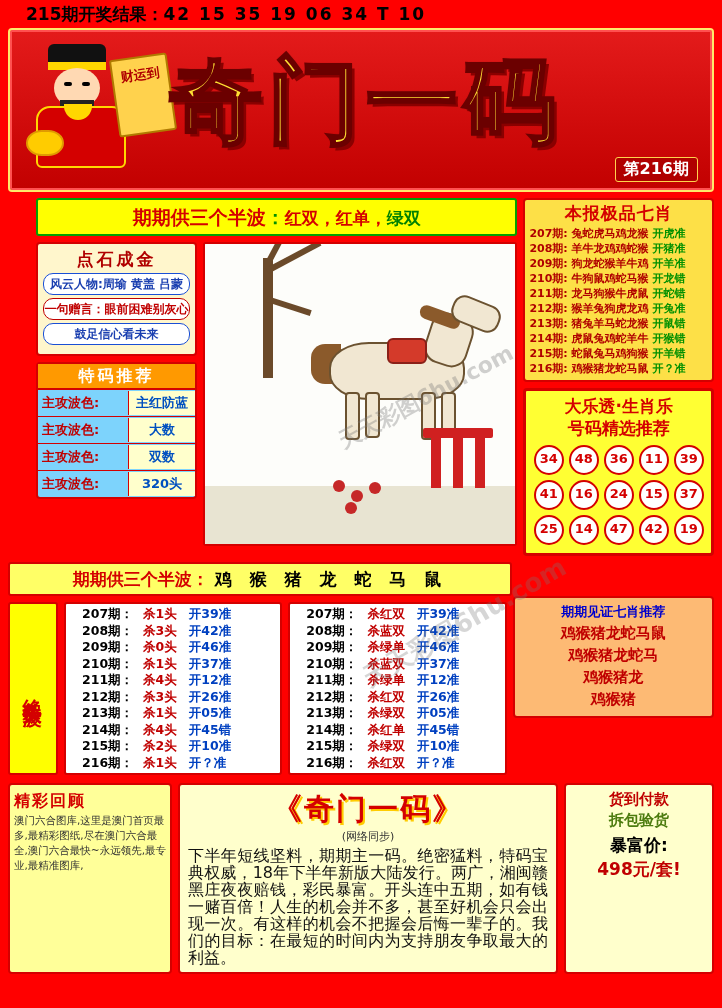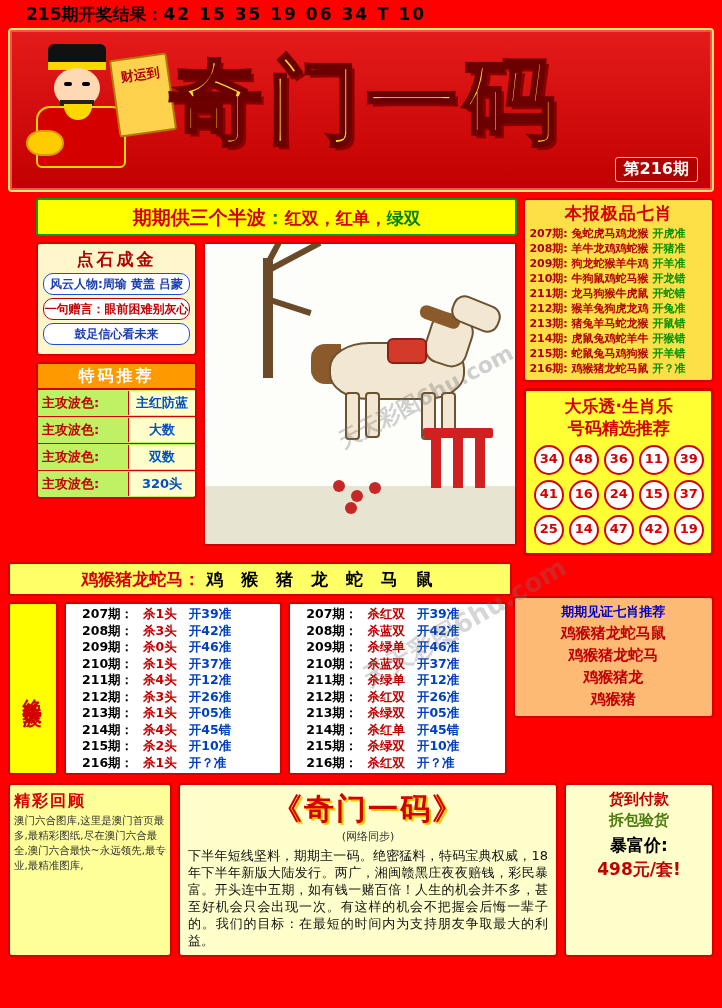--- a/index.html
+++ b/index.html
@@ -90,21 +90,21 @@
     text-align:center;color:#b00000;font-weight:bold;font-size:17px;
     letter-spacing:3px;line-height:22px;
   }
   .goldline{
     background:#ffffff;border:1px solid #1a4fd6;border-radius:10px;
     color:#1a3fb0;font-size:12px;font-weight:bold;text-align:center;
     line-height:18px;margin:3px 0;padding:1px 0;white-space:nowrap;
   }
   .goldline.red{color:#c00000;border-color:#c00000;}
 
-  .temaibox{margin-top:6px;background:#bef264;border:2px solid #d40000;border-radius:4px;}
+  .temaibox{margin-top:6px;background:#7dd3fc;border:2px solid #d40000;border-radius:4px;}
   .temaibox .hdr{
     background:#ff9900;color:#fff;font-weight:bold;font-size:16px;text-align:center;
     line-height:24px;letter-spacing:3px;border-bottom:2px solid #d40000;
   }
   .temaibox .line{
     display:flex;align-items:center;border-bottom:1px solid #d40000;height:26px;
     font-size:13px;font-weight:bold;
   }
   .temaibox .line:last-child{border-bottom:none;}
   .temaibox .k{width:86px;color:#c00000;padding-left:4px;}
@@ -210,21 +210,21 @@
   .recap .txt{font-size:10.5px;color:#333;line-height:15px;}
   .midbox{
     flex:1;background:#ffffcc;border:2px solid #d40000;border-radius:4px;position:relative;
     padding:4px 8px 6px;
   }
   .midbox .bigttl{
     text-align:center;color:#d40000;font-weight:bold;font-size:30px;line-height:40px;
     letter-spacing:2px;text-shadow:2px 2px 0 #ffcc00;
   }
   .midbox .sub{text-align:center;font-size:11px;color:#333;line-height:16px;}
-  .midbox .body{font-size:13px;color:#111;line-height:17px;text-align:justify;margin-top:2px;}
+  .midbox .body{font-size:16px;color:#111;line-height:17px;text-align:justify;margin-top:2px;}
   .paybox{
     width:142px;background:#ffffcc;border:2px solid #d40000;border-radius:4px;
     text-align:center;padding:4px 2px;
   }
   .paybox .l1{color:#c00000;font-weight:bold;font-size:15px;line-height:21px;}
   .paybox .l2{color:#4d7c0f;font-weight:bold;font-size:15px;line-height:21px;}
   .paybox .l3{color:#000;font-weight:bold;font-size:17px;line-height:24px;margin-top:2px;}
   .paybox .l4{color:#c00000;font-weight:bold;font-size:17px;line-height:24px;}
   .wm2{
     position:absolute;left:170px;top:-180px;transform:rotate(-30deg);
@@ -373,21 +373,21 @@
             <div class="ball">47</div>
             <div class="ball">42</div>
             <div class="ball">19</div>
           </div>
         </div>
       </div>
     </div>
   </div>
 
   <div class="tx-strip" style="width:500px;">
-    <span class="lbl">鸡猴猪龙蛇马：</span><span class="val">鸡 猴 猪 龙 蛇 马 鼠</span>
+    <span class="lbl">期期供三个半波：</span><span class="val">鸡 猴 猪 龙 蛇 马 鼠</span>
   </div>
 
   <div style="display:flex;gap:6px;">
     <div class="kill-wrap" style="width:500px;">
       <div class="kill-side">
         <span style="writing-mode:vertical-rl;letter-spacing:2px;margin:0 auto;">绝杀头数波</span>
       </div>
       <div class="kill-cols">
         <div class="kill-col">
           <div class="ln"><span class="p">207期：</span><span class="k">杀1头</span><span class="o">开39准</span></div>

